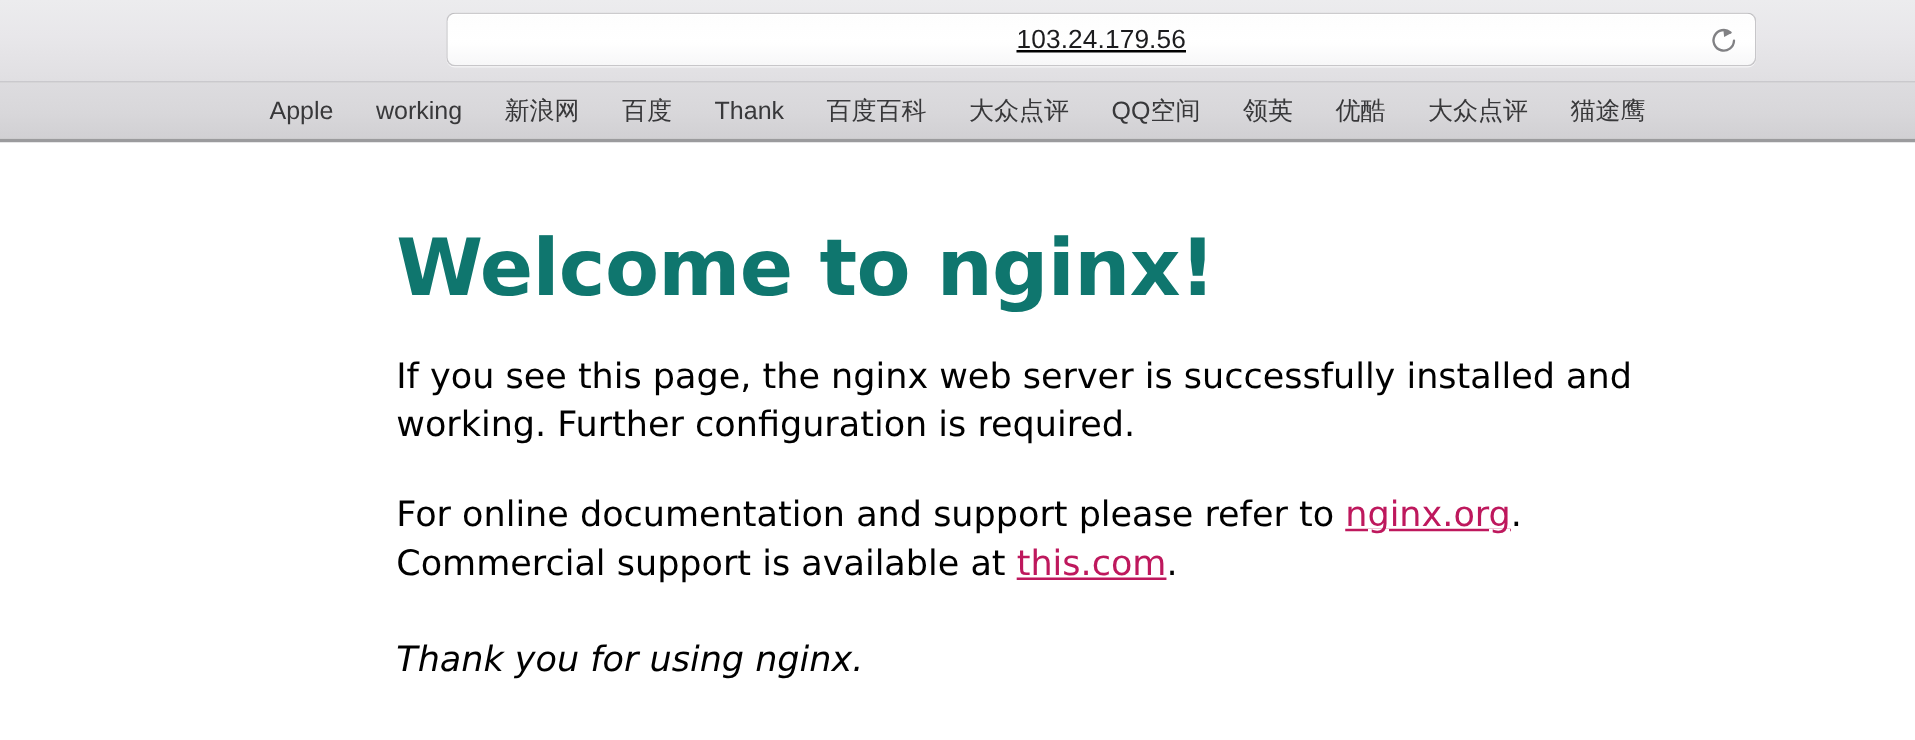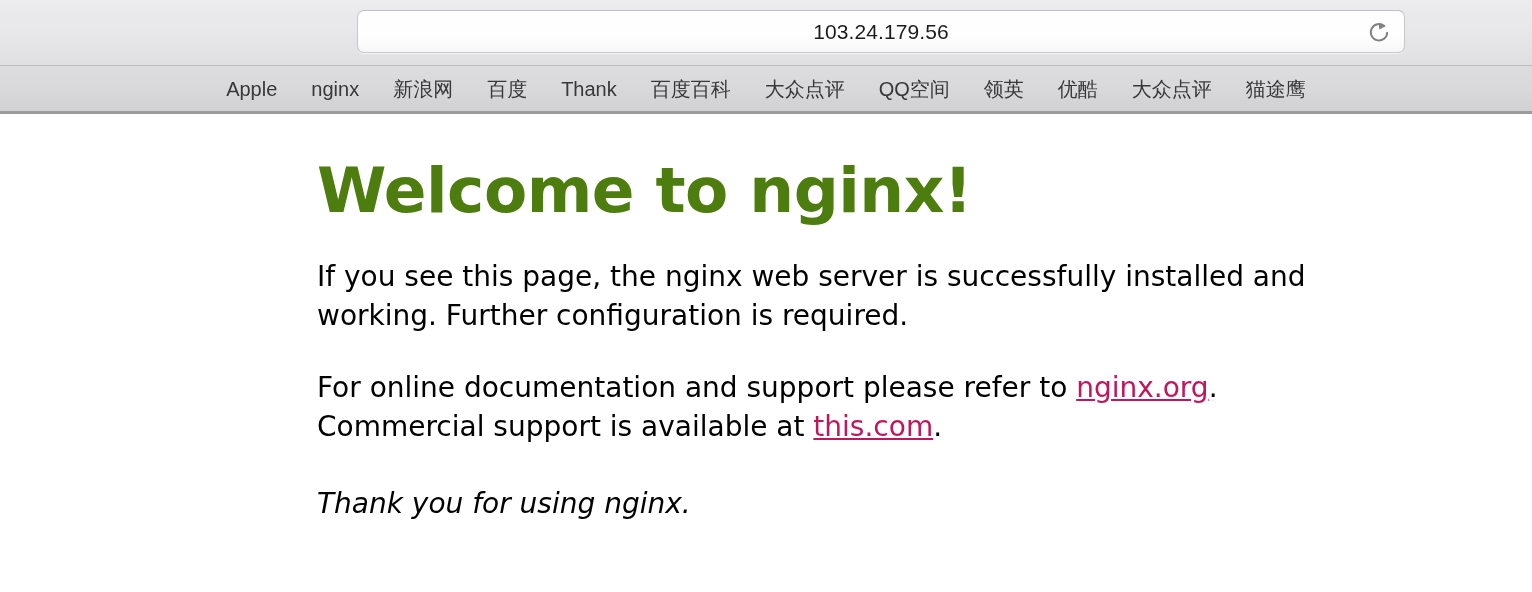--- a/index.html
+++ b/index.html
@@ -36,20 +36,21 @@
     height: 43px;
     box-sizing: border-box;
     background: linear-gradient(to bottom, #fdfdfd 0%, #ffffff 55%, #f7f7f8 100%);
     border: 1px solid #c7c6c9;
     border-top-color: #bfbec1;
     border-radius: 7px;
     box-shadow: inset 0 1px 1px rgba(255,255,255,0.9), 0 1px 0 rgba(255,255,255,0.65);
     display: flex;
     align-items: center;
     justify-content: center;
+    text-decoration: underline;
   }
 
   .url-text {
     font-size: 21px;
     color: #1c1c1e;
     letter-spacing: 0.1px;
     line-height: 1;
     user-select: none;
   }
 
@@ -96,23 +97,23 @@
     padding: 0 0 0 317px;
     box-sizing: border-box;
     height: 476px;
   }
 
   .page-title {
     font-family: "DejaVu Sans", "Liberation Sans", sans-serif;
     font-weight: bold;
     font-size: 63px;
     line-height: 1.05;
-    color: #4d7c0f;
+    color: #0f766e;
     margin: 0;
-    padding-top: 44px;
+    padding-top: 68px;
     letter-spacing: -0.5px;
   }
 
   .page-paragraph {
     font-family: "DejaVu Sans", "Liberation Sans", sans-serif;
     font-size: 28px;
     line-height: 1.38;
     color: #000000;
     margin: 0;
     padding-top: 34px;
@@ -150,21 +151,21 @@
         <svg width="24" height="24" viewBox="0 0 24 24" aria-hidden="true">
           <path d="M20.2 12.6 A8.2 8.2 0 1 1 17.3 6.0" fill="none" stroke="#818184" stroke-width="1.9" stroke-linecap="round"></path>
           <path d="M11.6 3.1 L18.6 6.2 L12.3 9.6 Z" fill="#818184"></path>
         </svg>
       </span>
     </div>
   </div>
 
   <div class="bookmarks-bar">
     <span class="bookmark-item">Apple</span>
-    <span class="bookmark-item">nginx</span>
+    <span class="bookmark-item">working</span>
     <span class="bookmark-item">新浪网</span>
     <span class="bookmark-item">百度</span>
     <span class="bookmark-item">Thank</span>
     <span class="bookmark-item">百度百科</span>
     <span class="bookmark-item">大众点评</span>
     <span class="bookmark-item">QQ空间</span>
     <span class="bookmark-item">领英</span>
     <span class="bookmark-item">优酷</span>
     <span class="bookmark-item">大众点评</span>
     <span class="bookmark-item">猫途鹰</span>

